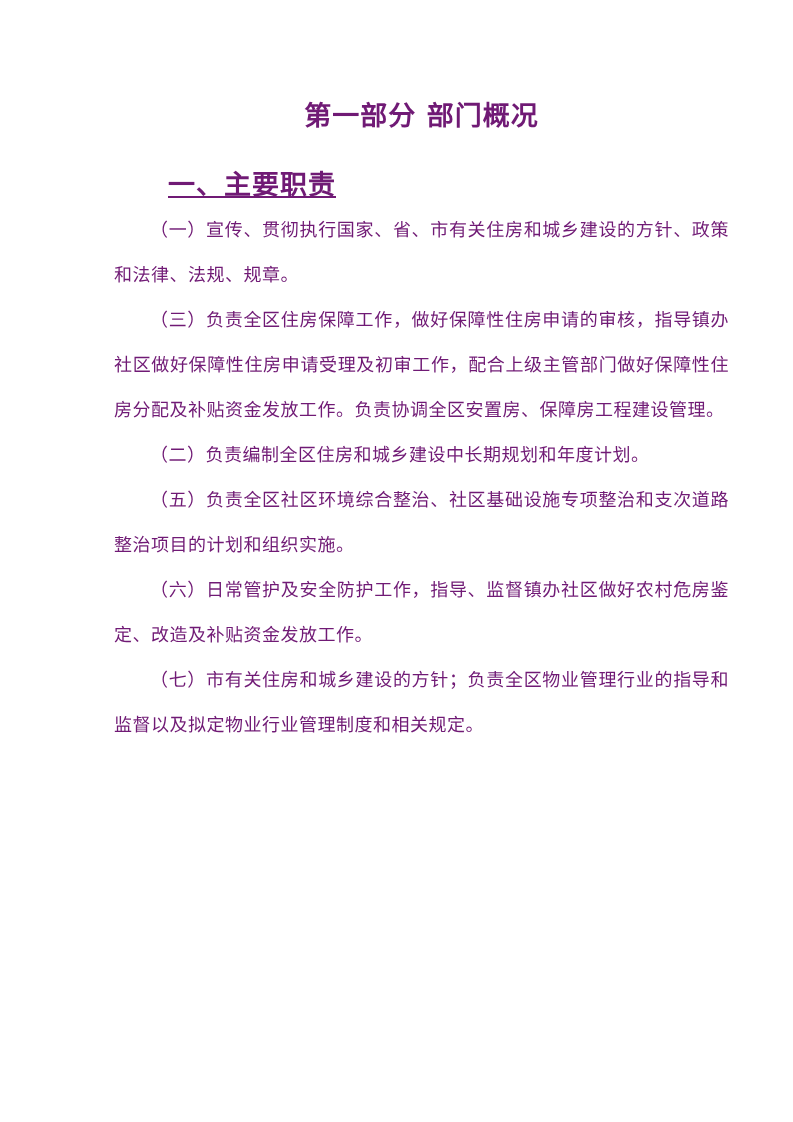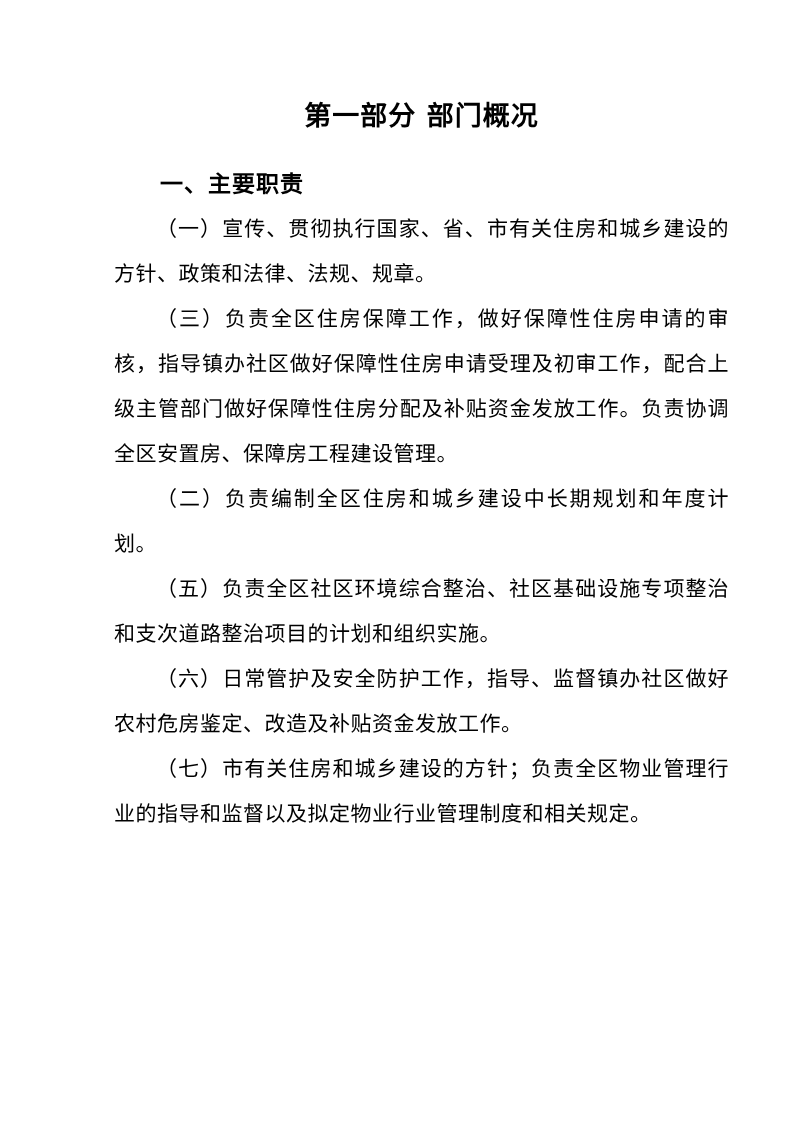--- a/index.html
+++ b/index.html
@@ -2,45 +2,46 @@
 <html lang="zh-CN"><head>
 <meta charset="utf-8">
 <style>
   * { margin: 0; padding: 0; box-sizing: border-box; }
   html, body { background: #888; }
   body { display: flex; justify-content: center; }
   .page {
     width: 793px;
     height: 1122px;
     background: #ffffff;
-    color: #000000;
+    color: #701a75;
     padding: 96px 64px 40px 114px;
     overflow: hidden;
     position: relative;
   }
   .doc-title {
     font-family: "DejaVu Sans", "Liberation Sans", sans-serif;
     font-weight: bold;
     font-size: 27px;
     line-height: 40px;
     text-align: center;
     letter-spacing: 1px;
     margin-bottom: 26px;
   }
   .section-heading {
     font-family: "DejaVu Sans", "Liberation Sans", sans-serif;
     font-weight: bold;
-    font-size: 23px;
+    font-size: 27px;
     line-height: 45px;
     text-indent: 2em;
     letter-spacing: 1px;
+    text-decoration: underline;
   }
   .body-paragraphs {
     font-family: "DejaVu Serif", "Liberation Serif", serif;
-    font-size: 21px;
+    font-size: 18px;
   }
   .para {
     line-height: 45px;
     text-indent: 2em;
     text-align: justify;
     letter-spacing: 0.5px;
   }
 </style>
 </head>
 <body>

